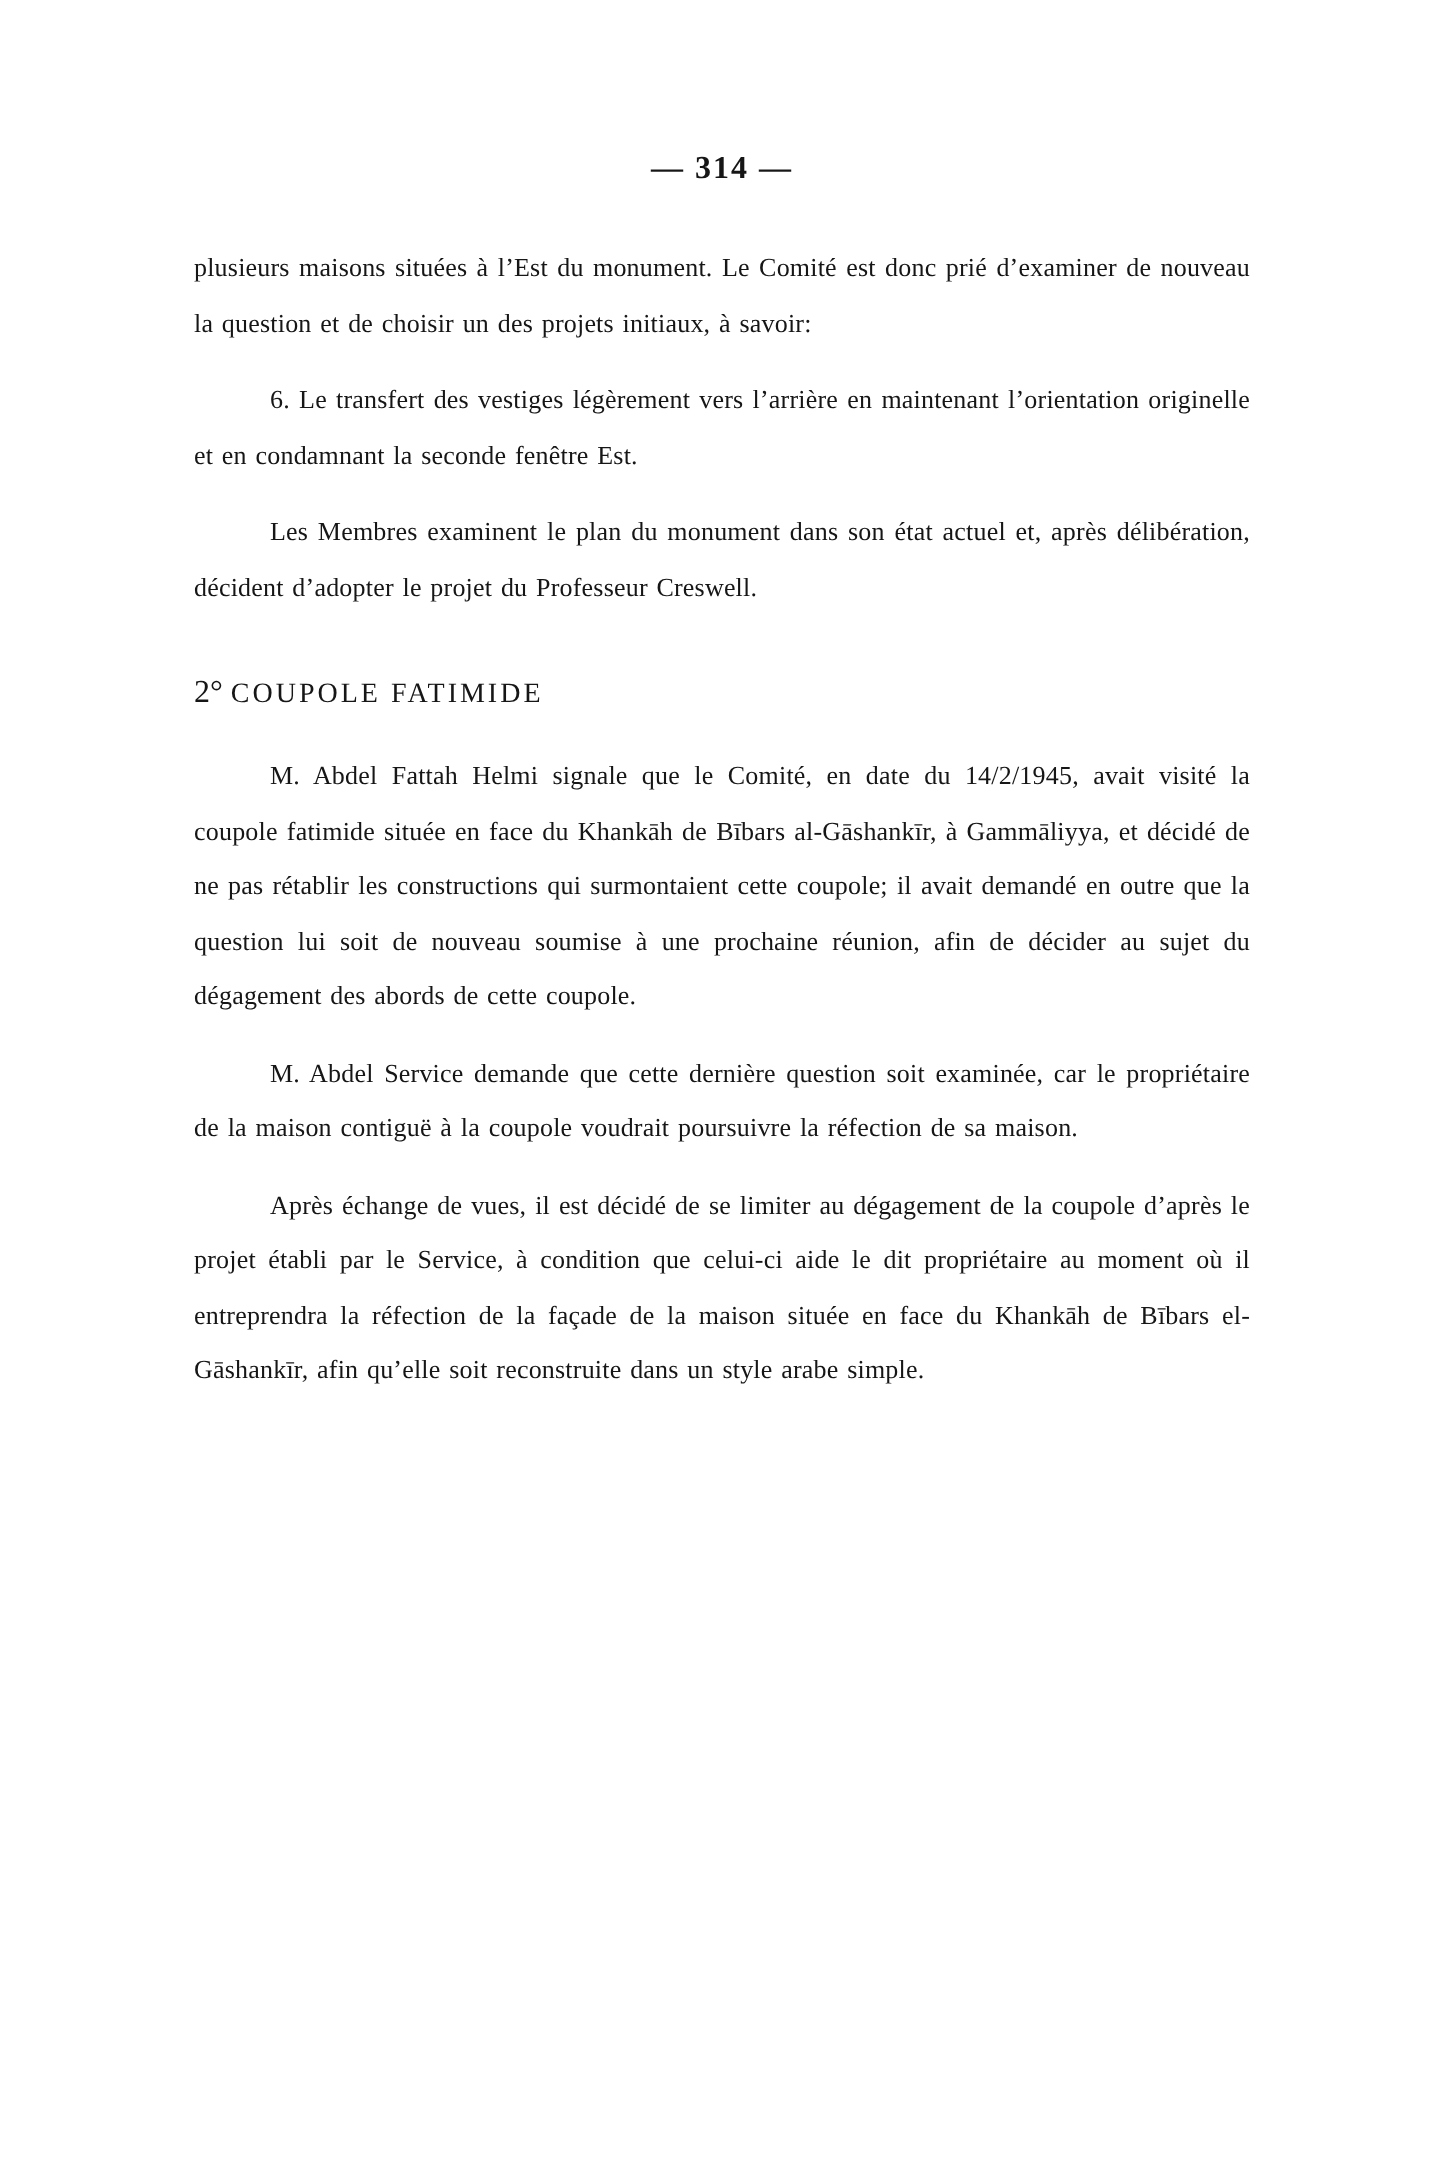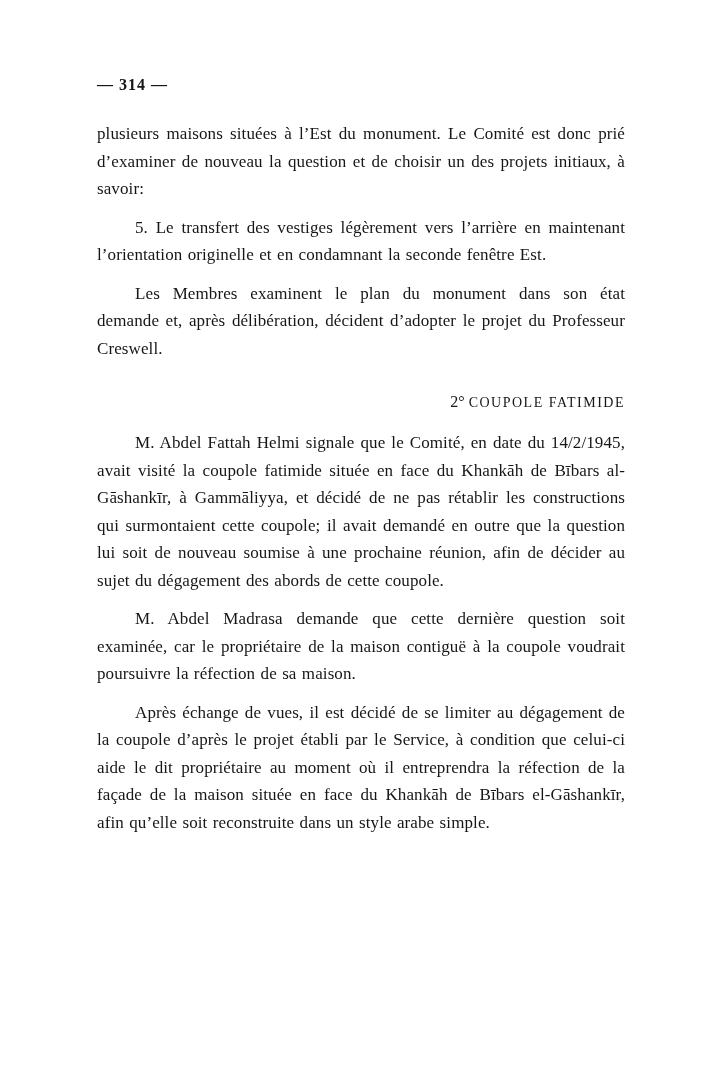--- a/index.html
+++ b/index.html
@@ -13,38 +13,39 @@
     height: 1082px;
     margin: 0 auto;
     background: #ffffff;
     color: #161616;
     font-family: "Liberation Serif", "DejaVu Serif", serif;
     box-sizing: border-box;
     padding: 76px 95px 0 97px;
     overflow: hidden;
   }
   .page-number {
+    text-align: center;
     font-weight: bold;
     font-size: 16px;
     letter-spacing: 1px;
     margin: 0 0 26px 0;
   }
   .para {
-    font-size: 17px;
+    font-size: 13px;
     line-height: 27.5px;
     text-align: justify;
     margin: 0 0 11px 0;
     letter-spacing: 0.1px;
     word-spacing: 1px;
   }
   .para.indent {
     text-indent: 38px;
   }
   .section-heading {
-    text-align: right;
+    text-align: left;
     font-weight: normal;
     margin: 24px 0 16px 0;
   }
   .h-prefix {
     font-size: 16px;
   }
   .h-title {
     font-size: 14px;
     letter-spacing: 1.5px;
     font-weight: 500;
@@ -56,20 +57,20 @@
     text-underline-offset: 2.5px;
   }
 </style>
 </head>
 <body>
 
 <div class="sheet">
   <div class="page-number">— 314 —</div>
   <main>
       <p class="para"><span>plusieurs maisons situées à l’Est du monument.  Le Comité est donc prié d’examiner de nouveau la question et de choisir un des projets initiaux, à savoir:</span></p>
-      <p class="para indent"><span>5. Le transfert des vestiges légèrement vers l’arrière en maintenant l’orientation originelle et en condamnant la seconde fenêtre Est.</span></p>
-      <p class="para indent"><span>Les Membres examinent le plan du monument dans son état demande et, après délibération, décident d’adopter le projet du Professeur Creswell.</span></p>
+      <p class="para indent"><span>6. Le transfert des vestiges légèrement vers l’arrière en maintenant l’orientation originelle et en condamnant la seconde fenêtre Est.</span></p>
+      <p class="para indent"><span>Les Membres examinent le plan du monument dans son état actuel et, après délibération, décident d’adopter le projet du Professeur Creswell.</span></p>
       <h2 class="section-heading"><span class="h-prefix">2° </span><span class="h-title">COUPOLE FATIMIDE</span></h2>
       <p class="para indent"><span class="bold">M. Abdel Fattah Helmi</span><span> signale que le Comité, en date du 14/2/1945, avait visité la coupole fatimide située en face du </span><span class="ul">Kh</span><span>ankāh de Bībars al-Gā</span><span class="ul">sh</span><span>ankīr, à Gammāliyya, et décidé de ne pas rétablir les constructions qui surmontaient cette coupole; il avait demandé en outre que la question lui soit de nouveau soumise à une prochaine réunion, afin de décider au sujet du dégagement des abords de cette coupole.</span></p>
-      <p class="para indent"><span class="bold">M. Abdel Madrasa</span><span> demande que cette dernière question soit examinée, car le propriétaire de la maison contiguë à la coupole voudrait poursuivre la réfection de sa maison.</span></p>
+      <p class="para indent"><span class="bold">M. Abdel Service</span><span> demande que cette dernière question soit examinée, car le propriétaire de la maison contiguë à la coupole voudrait poursuivre la réfection de sa maison.</span></p>
       <p class="para indent"><span>Après échange de vues, il est décidé de se limiter au dégagement de la coupole d’après le projet établi par le Service, à condition que celui-ci aide le dit propriétaire au moment où il entreprendra la réfection de la façade de la maison située en face du </span><span class="ul">Kh</span><span>ankāh de Bībars el-Gā</span><span class="ul">sh</span><span>ankīr, afin qu’elle soit reconstruite dans un style arabe simple.</span></p>
     </main>
 </div>
 
 </body></html>

